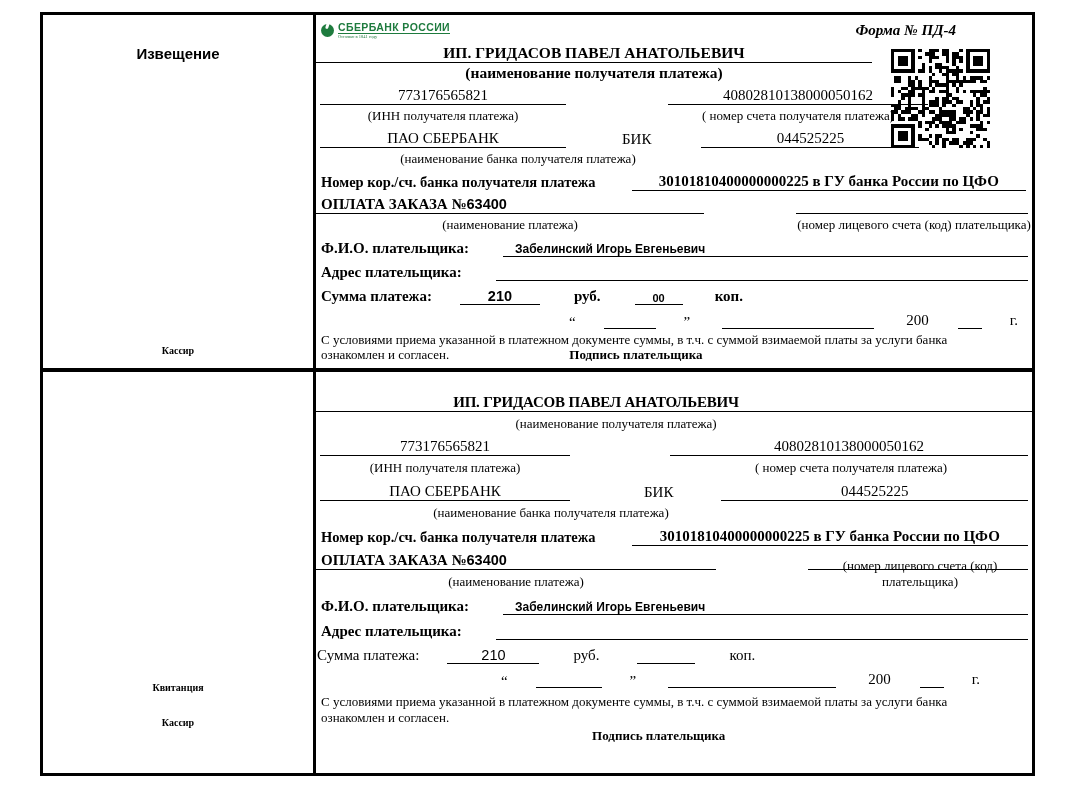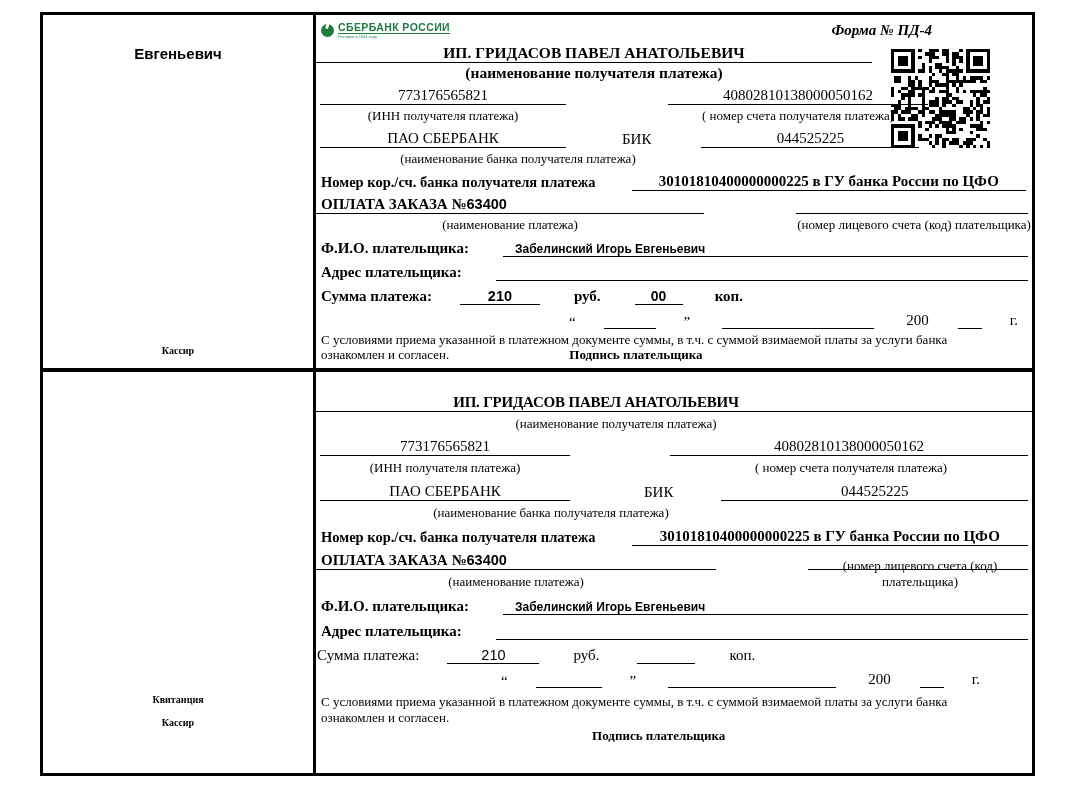--- a/index.html
+++ b/index.html
@@ -22,21 +22,21 @@
   .lab{font-size:15px;}
   .sans{font-family:"Liberation Sans",sans-serif;margin-top:32px;}
   
   .r-logo{height:24px;align-items:center;padding-left:5px;}
   .logo{display:flex;align-items:center;gap:4px;}
   .emblem{width:13px;height:13px;border-radius:50%;background:var(--sb-green);position:relative;flex:none;}
   .emblem::after{content:"";position:absolute;left:5px;top:-2px;width:3px;height:7px;background:#fff;border-radius:2px;transform:rotate(18deg);}
   .logo-txt{display:flex;flex-direction:column;}
   .brand{font-family:"Liberation Sans",sans-serif;font-weight:bold;font-size:10.5px;letter-spacing:.4px;color:var(--sb-green);border-bottom:1.3px solid var(--sb-green);line-height:11px;}
   .tagline{font-size:4.5px;color:var(--sb-green);line-height:5px;}
-  .form-no{margin-left:auto;margin-right:100px;font-weight:bold;font-style:italic;font-size:15px;}
+  .form-no{margin-left:auto;margin-right:76px;font-weight:bold;font-style:italic;font-size:15px;}
   .r-head{height:21px;}
   .headblk{width:556px;text-align:center;font-weight:bold;font-size:15.5px;}
   .r-h19{height:19px;}
   .r-h23{height:23px;}
   .r-h24{height:24px;}
   .w246{width:246px;margin-left:4px;}
   .w260{width:260px;}
   .sp46{width:46px;flex:none;}
   .sp36{width:36px;flex:none;}
   .w218{width:218px;}
@@ -75,21 +75,21 @@
   .agree2{font-size:13px;line-height:16px;padding-left:5px;margin-top:6px;}
   .sig-center{text-align:center;font-weight:bold;font-size:13px;width:95%;margin-top:2px;}
 </style>
 </head>
 <body>
 
 <div class="doc">
 
   <section class="sec sec-top">
     <div class="left">
-      <div class="titleSans">Евгеньевич</div>
+      <div class="titleSans">Извещение</div>
       <div class="abs titleSerif" style="bottom:12px;">Кассир</div>
     </div>
     <div class="pane">
 
       <div class="row r-logo">
         <div class="logo">
           <span class="emblem"></span>
           <span class="logo-txt">
             <span class="brand">СБЕРБАНК РОССИИ</span>
             <span class="tagline">Основан в 1841 году</span>
@@ -147,21 +147,21 @@
       </div>
       <div class="row r-h24 pl5">
         <span class="lab">Адрес плательщика:</span>
         <span class="bb flex1 ml6 mr4"></span>
       </div>
 
       <div class="row r-h24 pl5">
         <span class="lab">Сумма платежа:</span>
         <span class="bb w80 ctr sans" style="font-size:14.5px;">210</span>
         <span class="lab ml6">руб.</span>
-        <span class="bb w48 ml6 ctr sans" style="font-size:14px;">00</span>
+        <span class="bb w48 ml6 ctr sans" style="font-size:11px;">00</span>
         <span class="lab ml4">коп.</span>
       </div>
 
       <div class="row r-date">
         <span class="dq">“</span>
         <span class="bb dl1"></span>
         <span class="dq">”</span>
         <span class="bb dl2"></span>
         <span class="yr">200</span>
         <span class="bb dl3"></span>
@@ -581,21 +581,21 @@
             <rect x="3" y="28" width="1" height="1"></rect>
             <rect x="4" y="28" width="1" height="1"></rect>
             <rect x="5" y="28" width="1" height="1"></rect>
             <rect x="6" y="28" width="1" height="1"></rect>
           </svg></div>
     </div>
   </section>
 
   <section class="sec sec-bottom">
     <div class="left">
-      <div class="abs titleSerif" style="bottom:68px;font-family:Liberation Serif, serif;">Квитанция</div>
+      <div class="abs titleSerif" style="bottom:80px;font-family:Liberation Serif, serif;">Квитанция</div>
       <div class="abs titleSerif" style="bottom:45px;">Кассир</div>
     </div>
     <div class="pane">
 
       <div class="row rb-head">
         <div class="rb-headblk">ИП. ГРИДАСОВ ПАВЕЛ АНАТОЛЬЕВИЧ</div>
       </div>
       <div class="fullline"></div>
 
       <div class="row r-h20">

